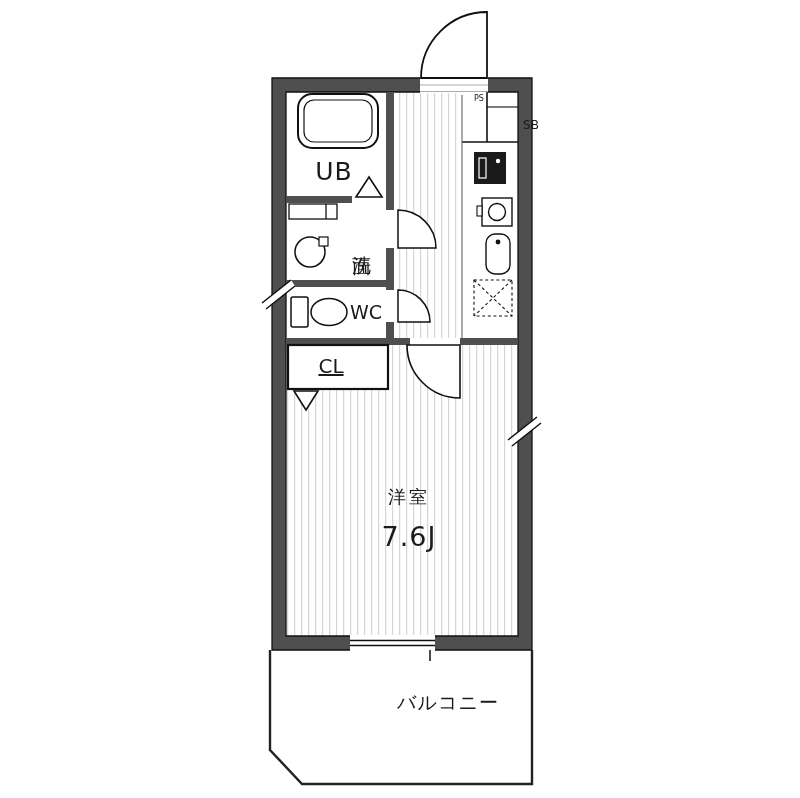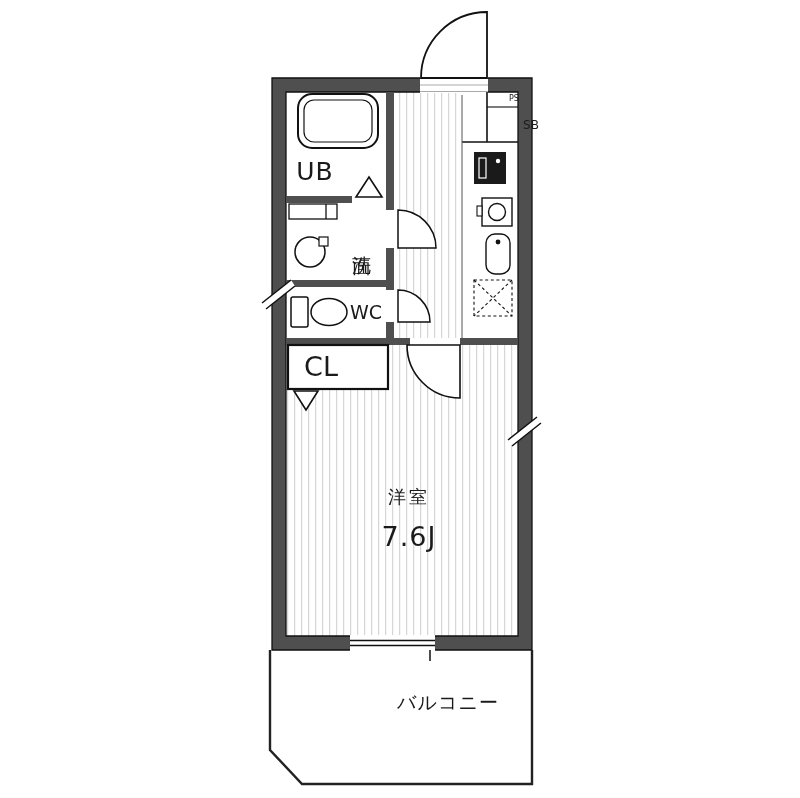--- a/index.html
+++ b/index.html
@@ -27,29 +27,29 @@
     color: #1a1a1a;
     white-space: nowrap;
     line-height: 1;
     user-select: none;
   }
   .label.vertical {
     writing-mode: vertical-rl;
     text-orientation: upright;
     letter-spacing: 3px;
   }
-  .lbl-ub        { left: 315px; top: 171px; font-size: 25px; letter-spacing: 1px; }
+  .lbl-ub        { left: 334px; top: 171px; font-size: 25px; letter-spacing: 1px; }
   .lbl-washroom  { left: 362px; top: 243px; font-size: 19px; }
   .lbl-wc        { left: 366px; top: 312px; font-size: 19px; }
-  .lbl-cl        { left: 321px; top: 366px; font-size: 27px; }
+  .lbl-cl        { left: 331px; top: 366px; font-size: 20px; text-decoration: underline; }
   .lbl-room      { left: 409px; top: 497px; font-size: 18px; letter-spacing: 3px; }
   .lbl-size      { left: 409px; top: 536px; font-size: 27px; letter-spacing: 1px; }
   .lbl-balcony   { left: 400px; top: 702px; font-size: 19px; letter-spacing: 1px; margin-left: 48px; }
   .lbl-sb        { left: 502px; top: 125px; font-size: 12px; margin-left: 29px; }
-  .lbl-ps        { left: 514px; top: 99px;  font-size: 8px;  }
+  .lbl-ps        { left: 479px; top: 99px;  font-size: 8px;  }
 </style>
 </head>
 <body>
 
 <div id="stage">
 
   <svg id="plan-svg" width="800" height="798" viewBox="0 0 800 798" xmlns="http://www.w3.org/2000/svg">
 
     <defs>
       <pattern id="stripePat" width="7" height="7" patternUnits="userSpaceOnUse">

